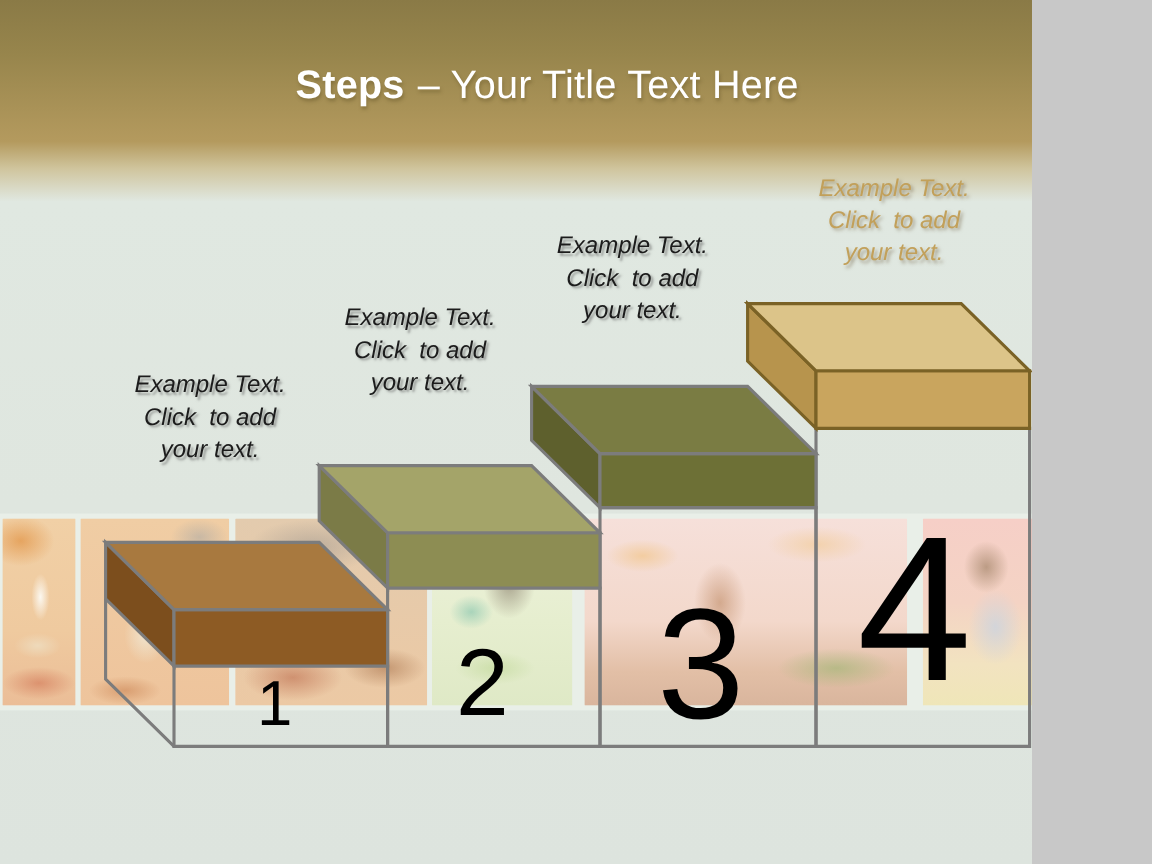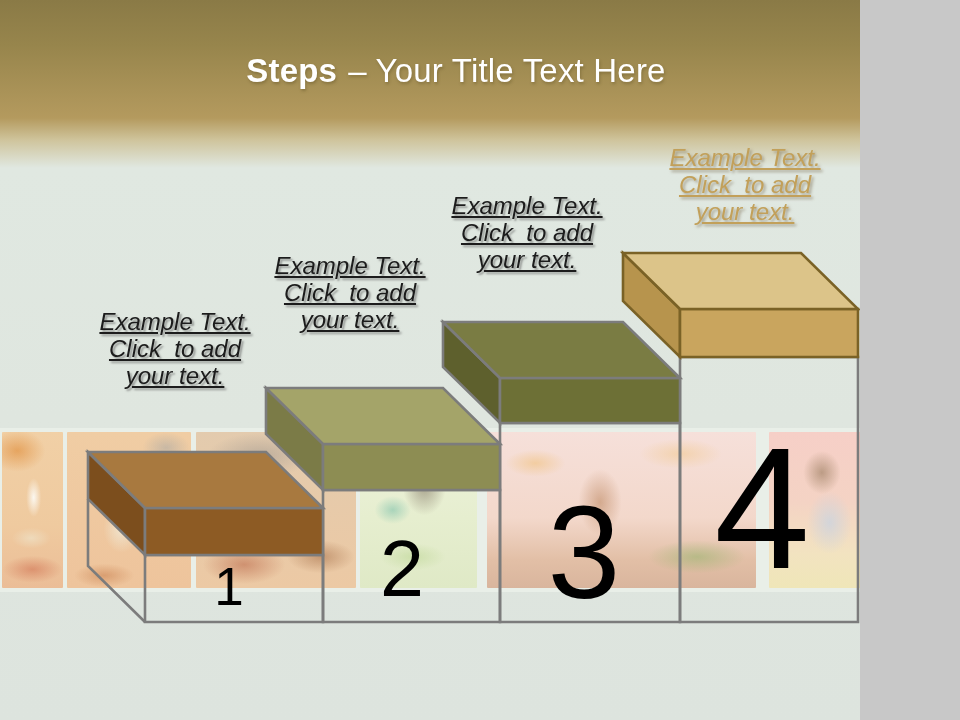--- a/index.html
+++ b/index.html
@@ -66,22 +66,22 @@
   
   .num{position:absolute;color:#000;line-height:1;transform:translateX(-50%);
        font-family:"Liberation Sans",sans-serif;font-weight:400;}
   .num1{left:229px;top:560px;font-size:53px;}
   .num2{left:402px;top:529px;font-size:79px;}
   .num3{left:584px;top:487px;font-size:131px;}
   .num4{left:762px;top:422px;font-size:172px;}
 
   
   .label{position:absolute;width:230px;text-align:center;font-style:italic;
-    font-size:24px;line-height:27px;color:#1C1C1C;
-    text-shadow:2px 2px 2px rgba(90,90,90,.55);text-decoration:underline;}
+    font-size:20px;line-height:27px;color:#1C1C1C;
+    text-shadow:2px 2px 2px rgba(90,90,90,.55);}
   .label div{white-space:pre;}
   .label1{left:60px;top:308px;}
   .label2{left:235px;top:252px;}
   .label3{left:412px;top:192px;}
   .label4{left:630px;top:144px;color:#C2A05A;
     text-shadow:2px 2px 3px rgba(125,112,85,.6);}
 </style>
 </head>
 <body>
 

